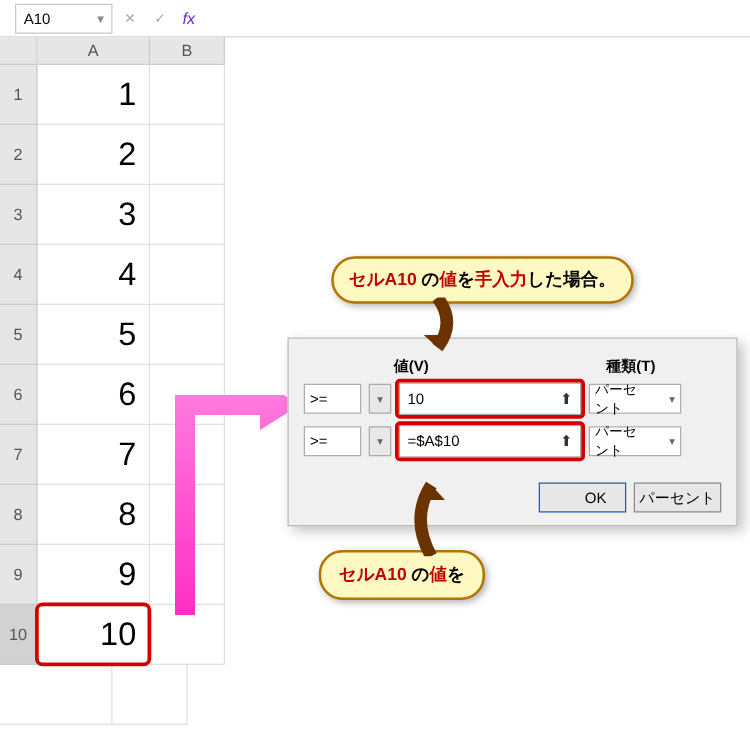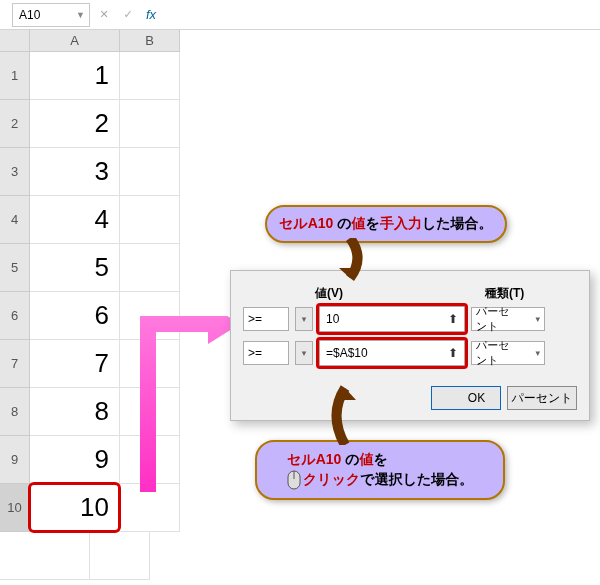--- a/index.html
+++ b/index.html
@@ -4,21 +4,21 @@
 <style>
   * { box-sizing: border-box; font-family: "Meiryo", "Yu Gothic", sans-serif; }
   body { margin: 0; width: 600px; height: 585px; background: #fff; position: relative; }
 
   
   .namebox-row { display: flex; align-items: center; height: 30px; border-bottom: 1px solid #d4d4d4; padding: 2px 12px; gap: 4px; }
   .namebox { width: 78px; height: 24px; border: 1px solid #c9c9c9; background: #fff; display: flex; align-items: center; padding: 0 6px; font-size: 12px; position: relative; }
   .namebox .dd { position: absolute; right: 4px; color: #888; font-size: 9px; }
   .fx-container { display: flex; align-items: center; gap: 4px; }
   .fx-btn { width: 20px; height: 18px; display: flex; align-items: center; justify-content: center; font-size: 11px; color: #aaa; }
-  .fx-label { font-style: italic; font-size: 13px; color: #0369a1; margin-left: 4px; }
+  .fx-label { font-style: italic; font-size: 13px; color: #6d28d9; margin-left: 4px; }
 
   
   .sheet { position: relative; }
   .col-headers { display: flex; height: 22px; }
   .corner { width: 30px; background: #e6e6e6; border-right: 1px solid #ccc; border-bottom: 1px solid #ccc; }
   .col-h { background: #e6e6e6; border-right: 1px solid #ccc; border-bottom: 1px solid #ccc; display: flex; align-items: center; justify-content: center; font-size: 13px; color: #555; }
   .col-h.A { width: 90px; }
   .col-h.B { width: 60px; }
   .rows { }
   .row { display: flex; height: 48px; }
@@ -46,24 +46,24 @@
   .val-input { width: 146px; height: 26px; border: 1px solid #acacac; background: #fff; display: flex; align-items: center; justify-content: space-between; padding: 0 6px; font-size: 12px; position: relative; }
   .val-input .up { font-size: 12px; color: #333; }
   .val-input.hl::after { content:""; position: absolute; inset: -4px; border: 3px solid #d40000; border-radius: 4px; pointer-events:none; }
   .type-dd { width: 74px; height: 24px; border: 1px solid #acacac; background: #fff; display: flex; align-items: center; justify-content: space-between; padding: 0 4px; font-size: 11px; gap: 20px; }
   .type-dd .tri { font-size: 9px; color: #666; }
   .dlg-buttons { display: flex; justify-content: flex-end; gap: 6px; margin-top: 20px; }
   .btn { min-width: 70px; height: 24px; border: 1px solid #8a8a8a; background: #e7e7e7; display: flex; align-items: center; justify-content: center; font-size: 12px; }
   .btn.primary { border: 1.5px solid #0a64c2; padding-left: 21px; }
 
   
-  .callout { position: absolute; background: #c4b5fd; color: #000; border: 2px solid #b37400; border-radius: 19px; padding: 8px 12px; font-size: 14px; font-weight: bold; box-shadow: 2px 2px 6px rgba(0,0,0,0.3); white-space: nowrap; }
+  .callout { position: absolute; background: #fef9c3; color: #000; border: 2px solid #b37400; border-radius: 19px; padding: 8px 12px; font-size: 14px; font-weight: bold; box-shadow: 2px 2px 6px rgba(0,0,0,0.3); white-space: nowrap; }
   .callout .red { color: #c20000; }
   .callout.c1 { left: 265px; top: 205px; }
-  .callout.c2 { left: 255px; top: 440px; padding: 8px 30px; line-height: 1.4; }
+  .callout.c2 { left: 255px; top: 440px; padding: 8px 14px; line-height: 1.4; }
   .mouse-icon { display:inline-block; width: 14px; height: 20px; vertical-align: middle; margin-right: 2px; }
 
   
   .curved-arrow { position: absolute; pointer-events: none; }
 </style>
 </head>
 <body>
 
 <div class="namebox-row">
   <div class="namebox">
@@ -204,23 +204,17 @@
 </div>
 <svg class="curved-arrow" style="left:325px; top:238px; width:50px; height:52px;" viewBox="0 0 50 52">
   <path d="M25 0 Q40 20 25 40" stroke="#6a3300" stroke-width="10" fill="none"></path>
   <path d="M25 40 L14 30 L36 30 Z" fill="#6a3300"></path>
 </svg>
 
 <div class="callout c2">
   <div>
     <span class="red">セルA10</span><span> の</span><span class="red">値</span><span>を</span>
   </div>
-  <div>
-    <svg class="mouse-icon" viewBox="0 0 14 20">
-        <rect x="1" y="1" width="12" height="18" rx="6" fill="#ddd" stroke="#555"></rect>
-        <line x1="7" y1="1" x2="7" y2="9" stroke="#555"></line>
-      </svg><span class="red">クリック</span><span>で選択した場合。</span>
-  </div>
 </div>
 <svg class="curved-arrow" style="left:320px; top:370px; width:50px; height:75px;" viewBox="0 0 50 75">
   <path d="M25 75 Q8 45 25 18" stroke="#6a3300" stroke-width="10" fill="none"></path>
   <path d="M25 18 L14 30 L36 30 Z" fill="#6a3300"></path>
 </svg>
 
 </body></html>

